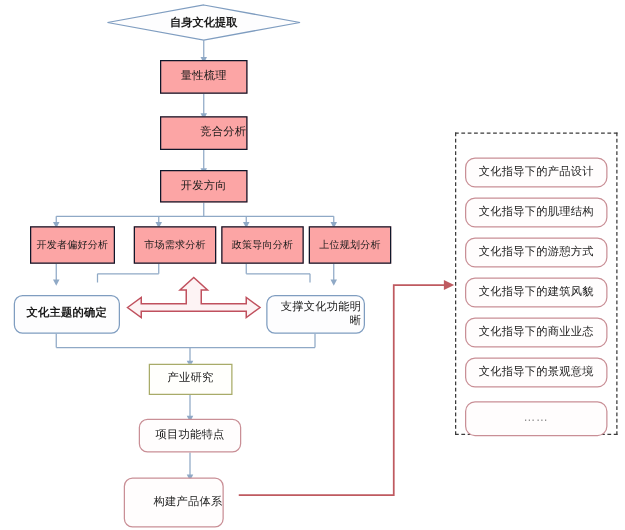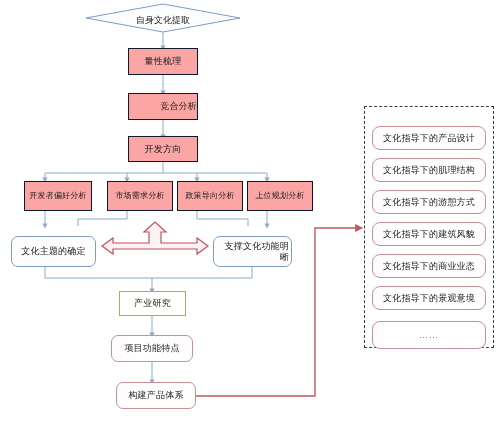--- a/index.html
+++ b/index.html
@@ -64,23 +64,24 @@
   }
   .dashed-panel {
     position: absolute;
     box-sizing: border-box;
     border: 1px dashed #3b3b3b;
     background: transparent;
   }
   .diamond-label {
     position: absolute;
     display: flex;
-    align-items: flex-end;
+    align-items: center;
     justify-content: center;
     color: #1a1a1a;
+    font-weight: bold;
   }
   .ellipsis-text {
     color: #8d8d8d;
     letter-spacing: 1px;
   }
   .t9  { font-size: 9px; }
   .t8  { font-size: 8px; margin-left: 13px; }
 </style>
 </head>
 <body>
@@ -169,34 +170,34 @@
   <div class="node blue-rect t8" style="left:94px; top:181px; width:66px; height:30px; padding:0 4px;">
     <span>市场需求分析</span>
   </div>
   <div class="node blue-rect t8" style="left:164px; top:181px; width:66px; height:30px; padding:0 4px;">
     <span>政策导向分析</span>
   </div>
   <div class="node blue-rect t8" style="left:234px; top:181px; width:66px; height:30px; padding:0 4px;">
     <span>上位规划分析</span>
   </div>
 
-  <div class="node blue-round t9" style="left:11px; top:236px; width:85px; height:31px;">
+  <div class="node blue-round t9" style="left:11px; top:236px; width:85px; height:31px;font-weight:bold;">
     <span>文化主题的确定</span>
   </div>
   <div class="node blue-round t9" style="left:213px; top:236px; width:79px; height:31px; padding:0 2px;text-align:right;">
     <span>支撑文化功能明晰</span>
   </div>
 
   <div class="node olive-rect t9" style="left:119px; top:291px; width:67px; height:25px;">
     <span>产业研究</span>
   </div>
   <div class="node pink-round t9" style="left:111px; top:335px; width:82px; height:27px;">
     <span>项目功能特点</span>
   </div>
-  <div class="node pink-round t9" style="left:116px; top:382px; width:80px; height:27px;">
+  <div class="node pink-round t9" style="left:99px; top:382px; width:80px; height:40px;justify-content:flex-end;">
     <span>构建产品体系</span>
   </div>
 
   <div class="dashed-panel" style="left:364px; top:106px; width:130px; height:242px;">
   </div>
 
   <div class="node panel-item t9" style="left:372px; top:116px; width:114px; height:24px;">
     <span>文化指导下的产品设计</span>
   </div>
   <div class="node panel-item t9" style="left:372px; top:148px; width:114px; height:24px;">

